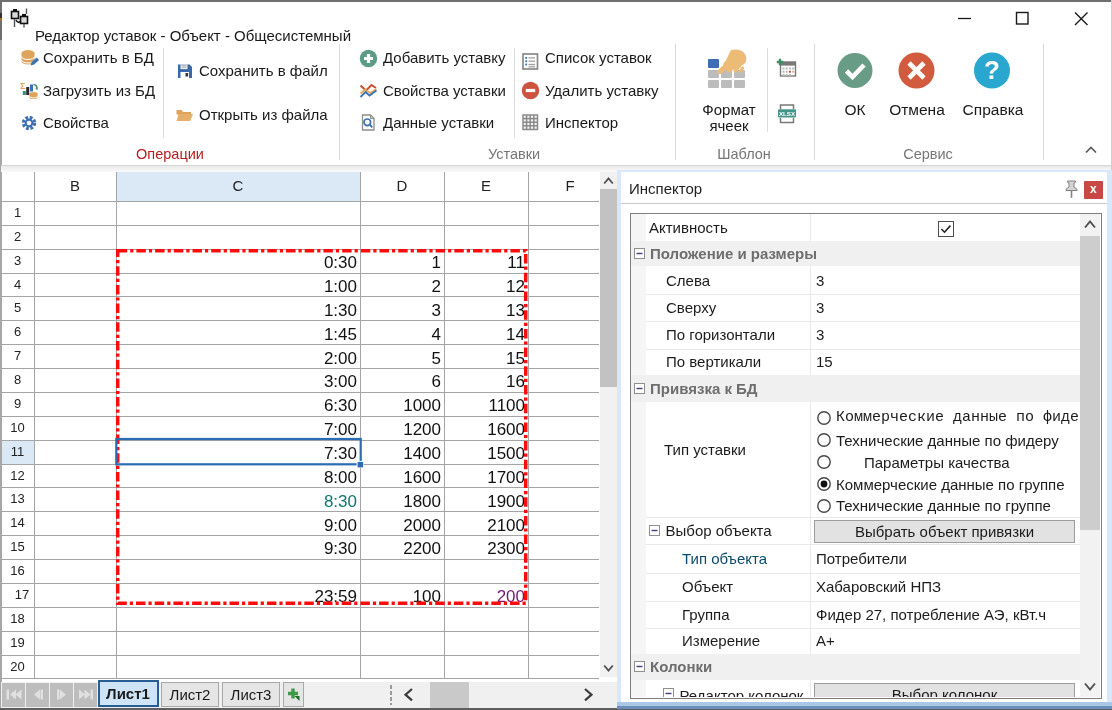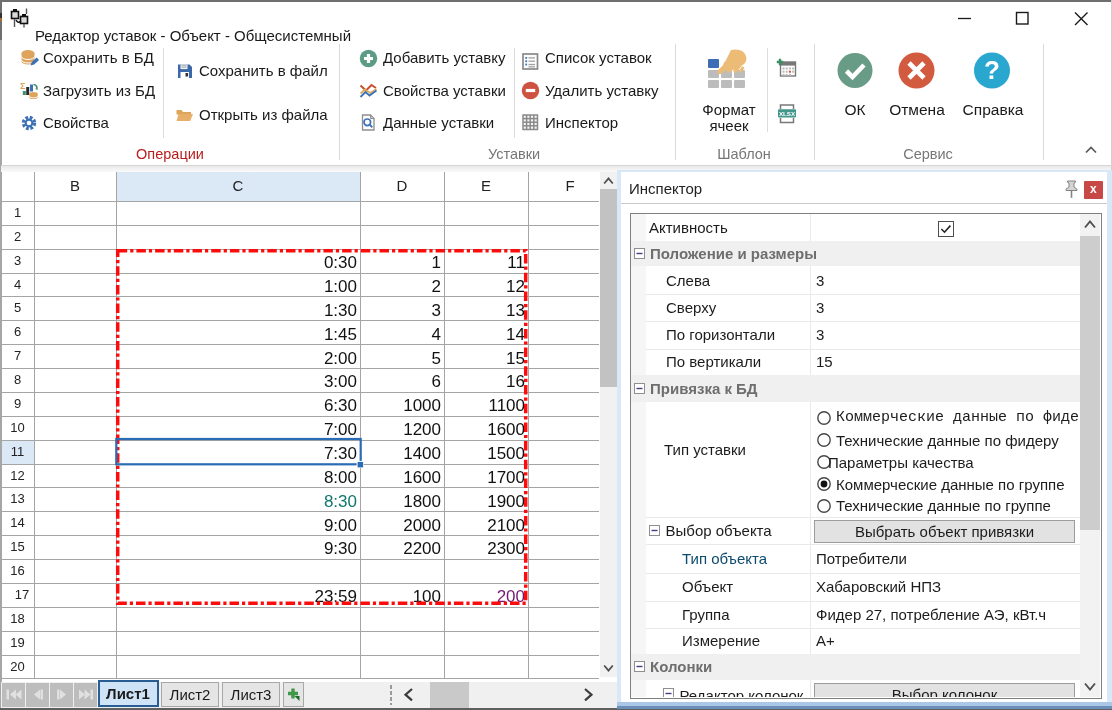--- a/index.html
+++ b/index.html
@@ -397,21 +397,21 @@
 <circle cx="7" cy="7" r="6.2" fill="#fff" stroke="#474747" stroke-width="1.4"></circle>
   </svg>
 <div class="txt" style="left:836px;top:409.0px;height:17px;line-height:17px;font-size:15px;color:#1c1c1c;font-family:Liberation Mono, monospace;">Коммерческие данные по фидеру</div>
 <svg style="left:816.5px;top:433.0px" width="14" height="14" viewBox="0 0 14 14">
 <circle cx="7" cy="7" r="6.2" fill="#fff" stroke="#474747" stroke-width="1.4"></circle>
   </svg>
 <div class="txt" style="left:836px;top:431.5px;height:17px;line-height:17px;font-size:15px;color:#1c1c1c;">Технические данные по фидеру</div>
 <svg style="left:816.5px;top:455.0px" width="14" height="14" viewBox="0 0 14 14">
 <circle cx="7" cy="7" r="6.2" fill="#fff" stroke="#474747" stroke-width="1.4"></circle>
   </svg>
-<div class="txt" style="left:828px;top:453.5px;height:17px;line-height:17px;font-size:15px;color:#1c1c1c;">Параметры качества</div>
+<div class="txt" style="left:864px;top:453.5px;height:17px;line-height:17px;font-size:15px;color:#1c1c1c;">Параметры качества</div>
 <svg style="left:816.5px;top:477.0px" width="14" height="14" viewBox="0 0 14 14">
 <circle cx="7" cy="7" r="6.2" fill="#fff" stroke="#474747" stroke-width="1.4"></circle>
     <circle cx="7" cy="7" r="3.4" fill="#111"></circle>
   </svg>
 <div class="txt" style="left:836px;top:475.5px;height:17px;line-height:17px;font-size:15px;color:#1c1c1c;">Коммерческие данные по группе</div>
 <svg style="left:816.5px;top:498.5px" width="14" height="14" viewBox="0 0 14 14">
 <circle cx="7" cy="7" r="6.2" fill="#fff" stroke="#474747" stroke-width="1.4"></circle>
   </svg>
 <div class="txt" style="left:836px;top:497.0px;height:17px;line-height:17px;font-size:15px;color:#1c1c1c;">Технические данные по группе</div>
 <div class="a" style="left:645.5px;top:517px;width:434.5px;height:1px;background:#e9e9e9;"></div>

